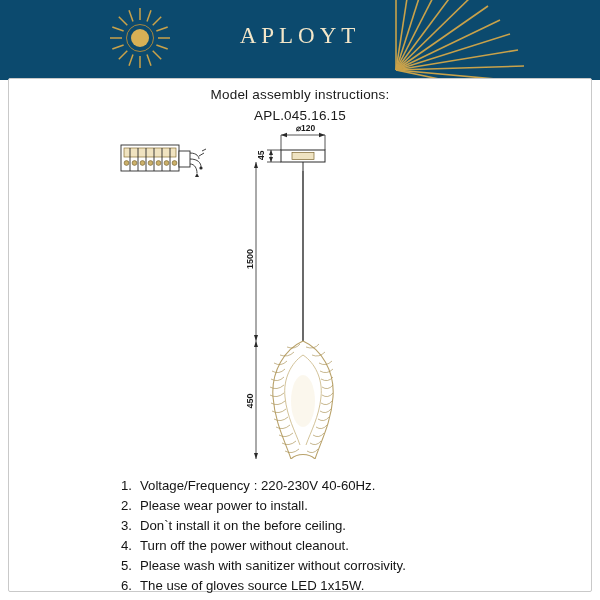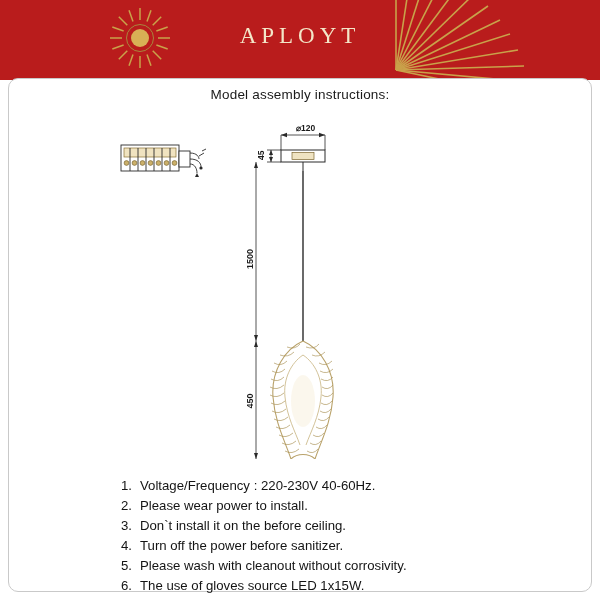--- a/index.html
+++ b/index.html
@@ -19,21 +19,21 @@
     height: 600px;
     background: #ffffff;
   }
   
   .banner {
     position: absolute;
     left: 0;
     top: 0;
     width: 600px;
     height: 80px;
-    background: #b91c1c;
+    background: #0c4a6e;
     overflow: hidden;
   }
   .banner-brand {
     position: absolute;
     left: 0;
     top: 0;
     width: 600px;
     height: 72px;
     display: flex;
     align-items: center;
@@ -59,21 +59,21 @@
     height: 160px;
   }
   
   .sheet {
     position: absolute;
     left: 8px;
     top: 78px;
     width: 584px;
     height: 514px;
     border: 1px solid #c9c9c9;
-    border-radius: 10px;
+    border-radius: 2px;
     box-sizing: border-box;
     background: #ffffff;
   }
   .title-block {
     position: absolute;
     left: 0;
     top: 8px;
     width: 100%;
     text-align: center;
     color: #1a1a1a;
@@ -170,20 +170,21 @@
       </g>
     </svg>
 
     <div class="banner-brand">APLOYT</div>
   </div>
 
   <div class="sheet">
 
     <div class="title-block">
       <div class="title-line1">Model assembly instructions:</div>
+      <div class="title-line2">APL.045.16.15</div>
     </div>
 
     <div class="drawing">
       <svg width="584" height="336" viewBox="0 0 584 336">
 
         <g stroke="#2a2a2a" fill="none" stroke-width="0.9">
           <rect x="112" y="22" width="58" height="26" fill="#ffffff"></rect>
           <rect x="115" y="25" width="52" height="9" fill="#f0e3c0" stroke="#8a6f33" stroke-width="0.7"></rect>
           <line x1="121" y1="25" x2="121" y2="48"></line>
           <line x1="129" y1="25" x2="129" y2="48"></line>
@@ -315,25 +316,25 @@
       <div class="instr-row">
         <span class="instr-num">2.</span>
         <span class="instr-text">Please wear power to install.</span>
       </div>
       <div class="instr-row">
         <span class="instr-num">3.</span>
         <span class="instr-text">Don`t install it on the before ceiling.</span>
       </div>
       <div class="instr-row">
         <span class="instr-num">4.</span>
-        <span class="instr-text">Turn off the power before sanitizer.</span>
+        <span class="instr-text">Turn off the power without cleanout.</span>
       </div>
       <div class="instr-row">
         <span class="instr-num">5.</span>
-        <span class="instr-text">Please wash with cleanout without corrosivity.</span>
+        <span class="instr-text">Please wash with sanitizer without corrosivity.</span>
       </div>
       <div class="instr-row">
         <span class="instr-num">6.</span>
         <span class="instr-text">The use of gloves source LED 1x15W.</span>
       </div>
     </div>
 
   </div>
 </div>
 

